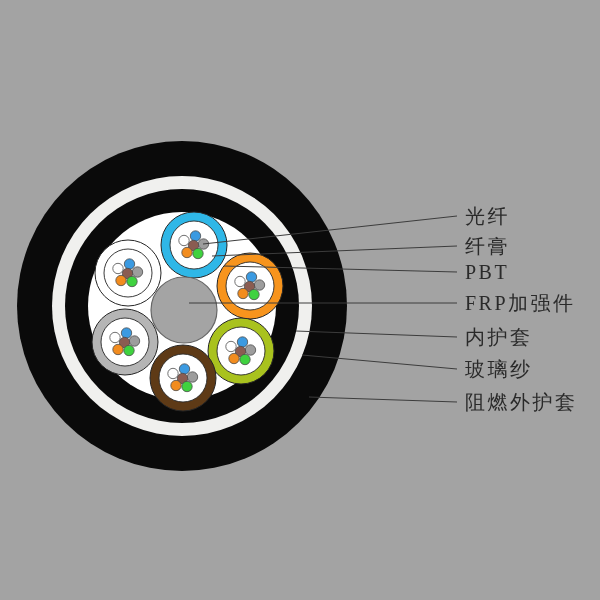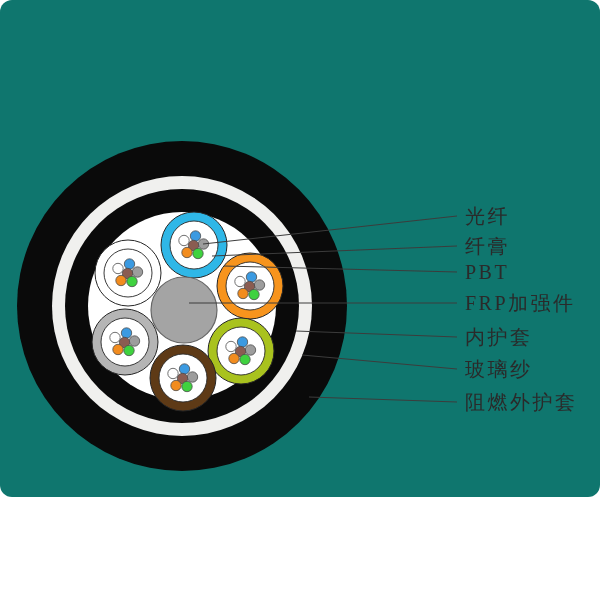--- a/index.html
+++ b/index.html
@@ -1,22 +1,21 @@
 <!DOCTYPE html>
 <html><head>
 <meta charset="utf-8">
 <style>
   html,body{margin:0;padding:0;background:#ffffff;}
   .stage{
     position:relative;
-    width:600px;height:497px;
-    background:#0f766e;
+    width:600px;height:600px;
+    background:#a3a3a3;
     overflow:hidden;
     font-family:"Liberation Serif", serif;
-    border-radius:12px;
   }
   svg text{
     font-family:"Liberation Serif", serif;
     font-size:20px;
     letter-spacing:2.5px;
     fill:#2a2a2a;
   }
 </style>
 </head>
 <body>

